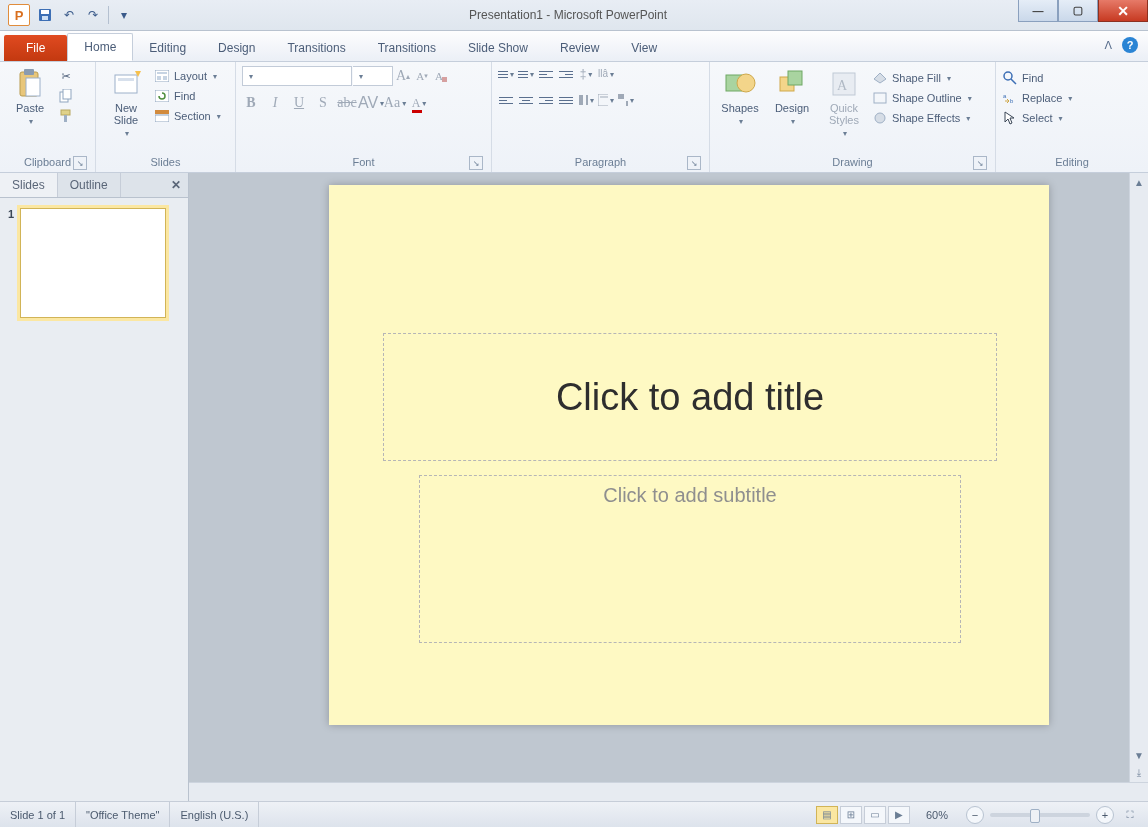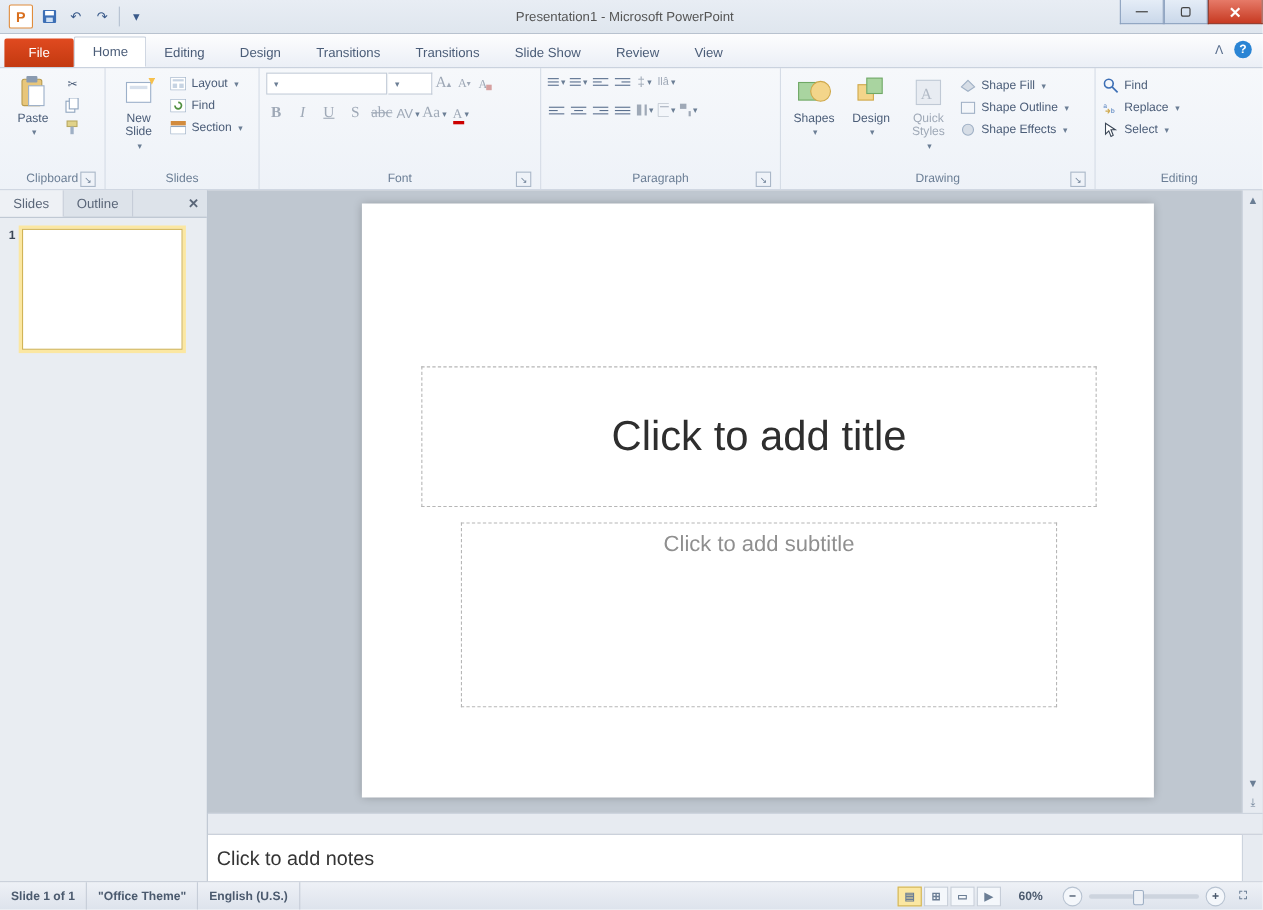--- a/index.html
+++ b/index.html
@@ -53,34 +53,34 @@
 .side-tabs{height:24px;display:flex;border-bottom:1px solid #b9c2ce;background:#dde3ea;align-items:stretch;}
 .side-tab{padding:4px 12px;color:#5a6678;border-right:1px solid #c6cdd8;display:flex;align-items:center;}
 .side-tab.active{background:#eef1f5;}
 .side-close{margin-left:auto;width:24px;display:flex;align-items:center;justify-content:center;color:#5a6678;font-weight:bold;}
 .thumbs{flex:1;padding:10px 8px;}
 .thumb-wrap{display:flex;gap:6px;}
 .thumb-num{font-weight:bold;color:#3a4656;font-size:11px;}
 .thumb{width:144px;height:108px;background:#fff;border:1px solid #d1b457;box-shadow:0 0 0 3px #fbe7a2;}
 .main-area{flex:1;display:flex;flex-direction:column;min-width:0;}
 .canvas-wrap{flex:1;display:flex;align-items:flex-start;justify-content:center;overflow:hidden;position:relative;padding-top:12px;}
-.slide{width:720px;height:540px;background:#ffffff;box-shadow:0 0 8px rgba(0,0,0,.25);position:relative;margin-left:60px;}
+.slide{width:720px;height:540px;background:#fef9c3;box-shadow:0 0 8px rgba(0,0,0,.25);position:relative;margin-left:60px;}
 .ph{position:absolute;border:1px dashed #b6b6b6;display:flex;align-items:flex-start;justify-content:center;}
 .ph.title{left:54px;top:148px;width:612px;height:126px;align-items:center;}
 .ph.title span{font-size:38px;color:#2e2e2e;}
 .ph.sub{left:90px;top:290px;width:540px;height:158px;padding-top:8px;}
 .ph.sub span{font-size:20px;color:#8f8f8f;}
 .vscroll{width:18px;background:#e7ebf1;border-left:1px solid #cdd4de;position:relative;}
 .vscroll .arrow{position:absolute;left:0;width:18px;height:18px;display:flex;align-items:center;justify-content:center;color:#6b7e95;font-size:10px;}
 .vscroll .up{top:0;} .vscroll .down{bottom:18px;} .vscroll .page{bottom:0;height:18px;}
 .notes{height:42px;background:#fff;border-top:1px solid #c6cdd8;display:flex;align-items:center;padding:0 8px;font-size:18px;color:#333;position:relative;}
 .notes .vsb{position:absolute;right:0;top:0;bottom:0;width:18px;background:#e7ebf1;border-left:1px solid #cdd4de;}
 .hscroll{height:18px;background:#e7ebf1;border-top:1px solid #cdd4de;}
 
-.status{height:25px;background:linear-gradient(#eef1f6,#dde3ec);border-top:1px solid #c6cdd8;display:flex;align-items:center;font-size:11px;color:#4b5a6e;font-weight:bold;}
+.status{height:25px;background:linear-gradient(#eef1f6,#dde3ec);border-top:1px solid #c6cdd8;display:flex;align-items:center;font-size:11px;color:#4b5a6e;}
 .status .cell{padding:0 10px;border-right:1px solid #c6cdd8;height:100%;display:flex;align-items:center;}
 .status .spacer{flex:1;}
 .viewbtns{display:flex;gap:2px;padding:0 6px;}
 .viewbtn{width:20px;height:16px;border:1px solid #c6cdd8;background:#f4f7fb;display:flex;align-items:center;justify-content:center;font-size:10px;color:#6b7e95;}
 .viewbtn.active{background:#fbe7a2;border-color:#d1b457;}
 .zoom{display:flex;align-items:center;gap:6px;padding:0 8px;}
 .zoom .track{width:100px;height:4px;background:#cdd4de;position:relative;border-radius:2px;}
 .zoom .thumb-z{position:absolute;left:40px;top:-4px;width:8px;height:12px;background:#eef1f6;border:1px solid #9fb0c5;border-radius:2px;}
 .zoom .pm{width:16px;height:16px;border:1px solid #b8c3d1;border-radius:50%;display:flex;align-items:center;justify-content:center;background:#f4f7fb;}
 svg{display:block;}
@@ -241,21 +241,21 @@
                 <rect x="8" y="8" width="5" height="5" fill="#d6a0a0"></rect>
               </svg>
             </div>
         </div>
         <div class="fontrow" style="gap:6px;">
           <div class="mini letter greytxt" style="font-weight:bold">B</div>
           <div class="mini letter greytxt" style="font-style:italic">I</div>
           <div class="mini letter greytxt" style="text-decoration:underline">U</div>
           <div class="mini letter greytxt">S</div>
           <div class="mini letter greytxt" style="text-decoration:line-through">abc</div>
-          <div class="mini greytxt drop" style="font-size:12px">AV</div>
+          <div class="mini greytxt drop" style="font-size:16px">AV</div>
           <div class="mini letter greytxt drop">Aa</div>
           <div class="mini greytxt drop">
               <span style="display:inline-block;position:relative"><span style="font-family:serif">A</span><span style="position:absolute;left:0;bottom:-2px;width:10px;height:3px;background:#c00"></span></span>
             </div>
         </div>
       </div>
       <div class="group-label"><span>Font</span><span class="launcher">↘</span></div>
     </div>
 
     <div class="group" style="width:218px">
@@ -481,24 +481,20 @@
               </div>
           </div>
         </div>
         <div class="vscroll">
           <div class="arrow up">▲</div>
           <div class="arrow down">▼</div>
           <div class="arrow page">⤓</div>
         </div>
       </div>
       <div class="hscroll"></div>
-      <div class="notes">
-        <span>Click to add notes</span>
-        <div class="vsb"></div>
-      </div>
     </div>
   </div>
 
   <div class="status">
     <div class="cell">Slide 1 of 1</div>
     <div class="cell">"Office Theme"</div>
     <div class="cell">English (U.S.)</div>
     <div class="spacer"></div>
     <div class="viewbtns">
       <div class="viewbtn active">▤</div>

